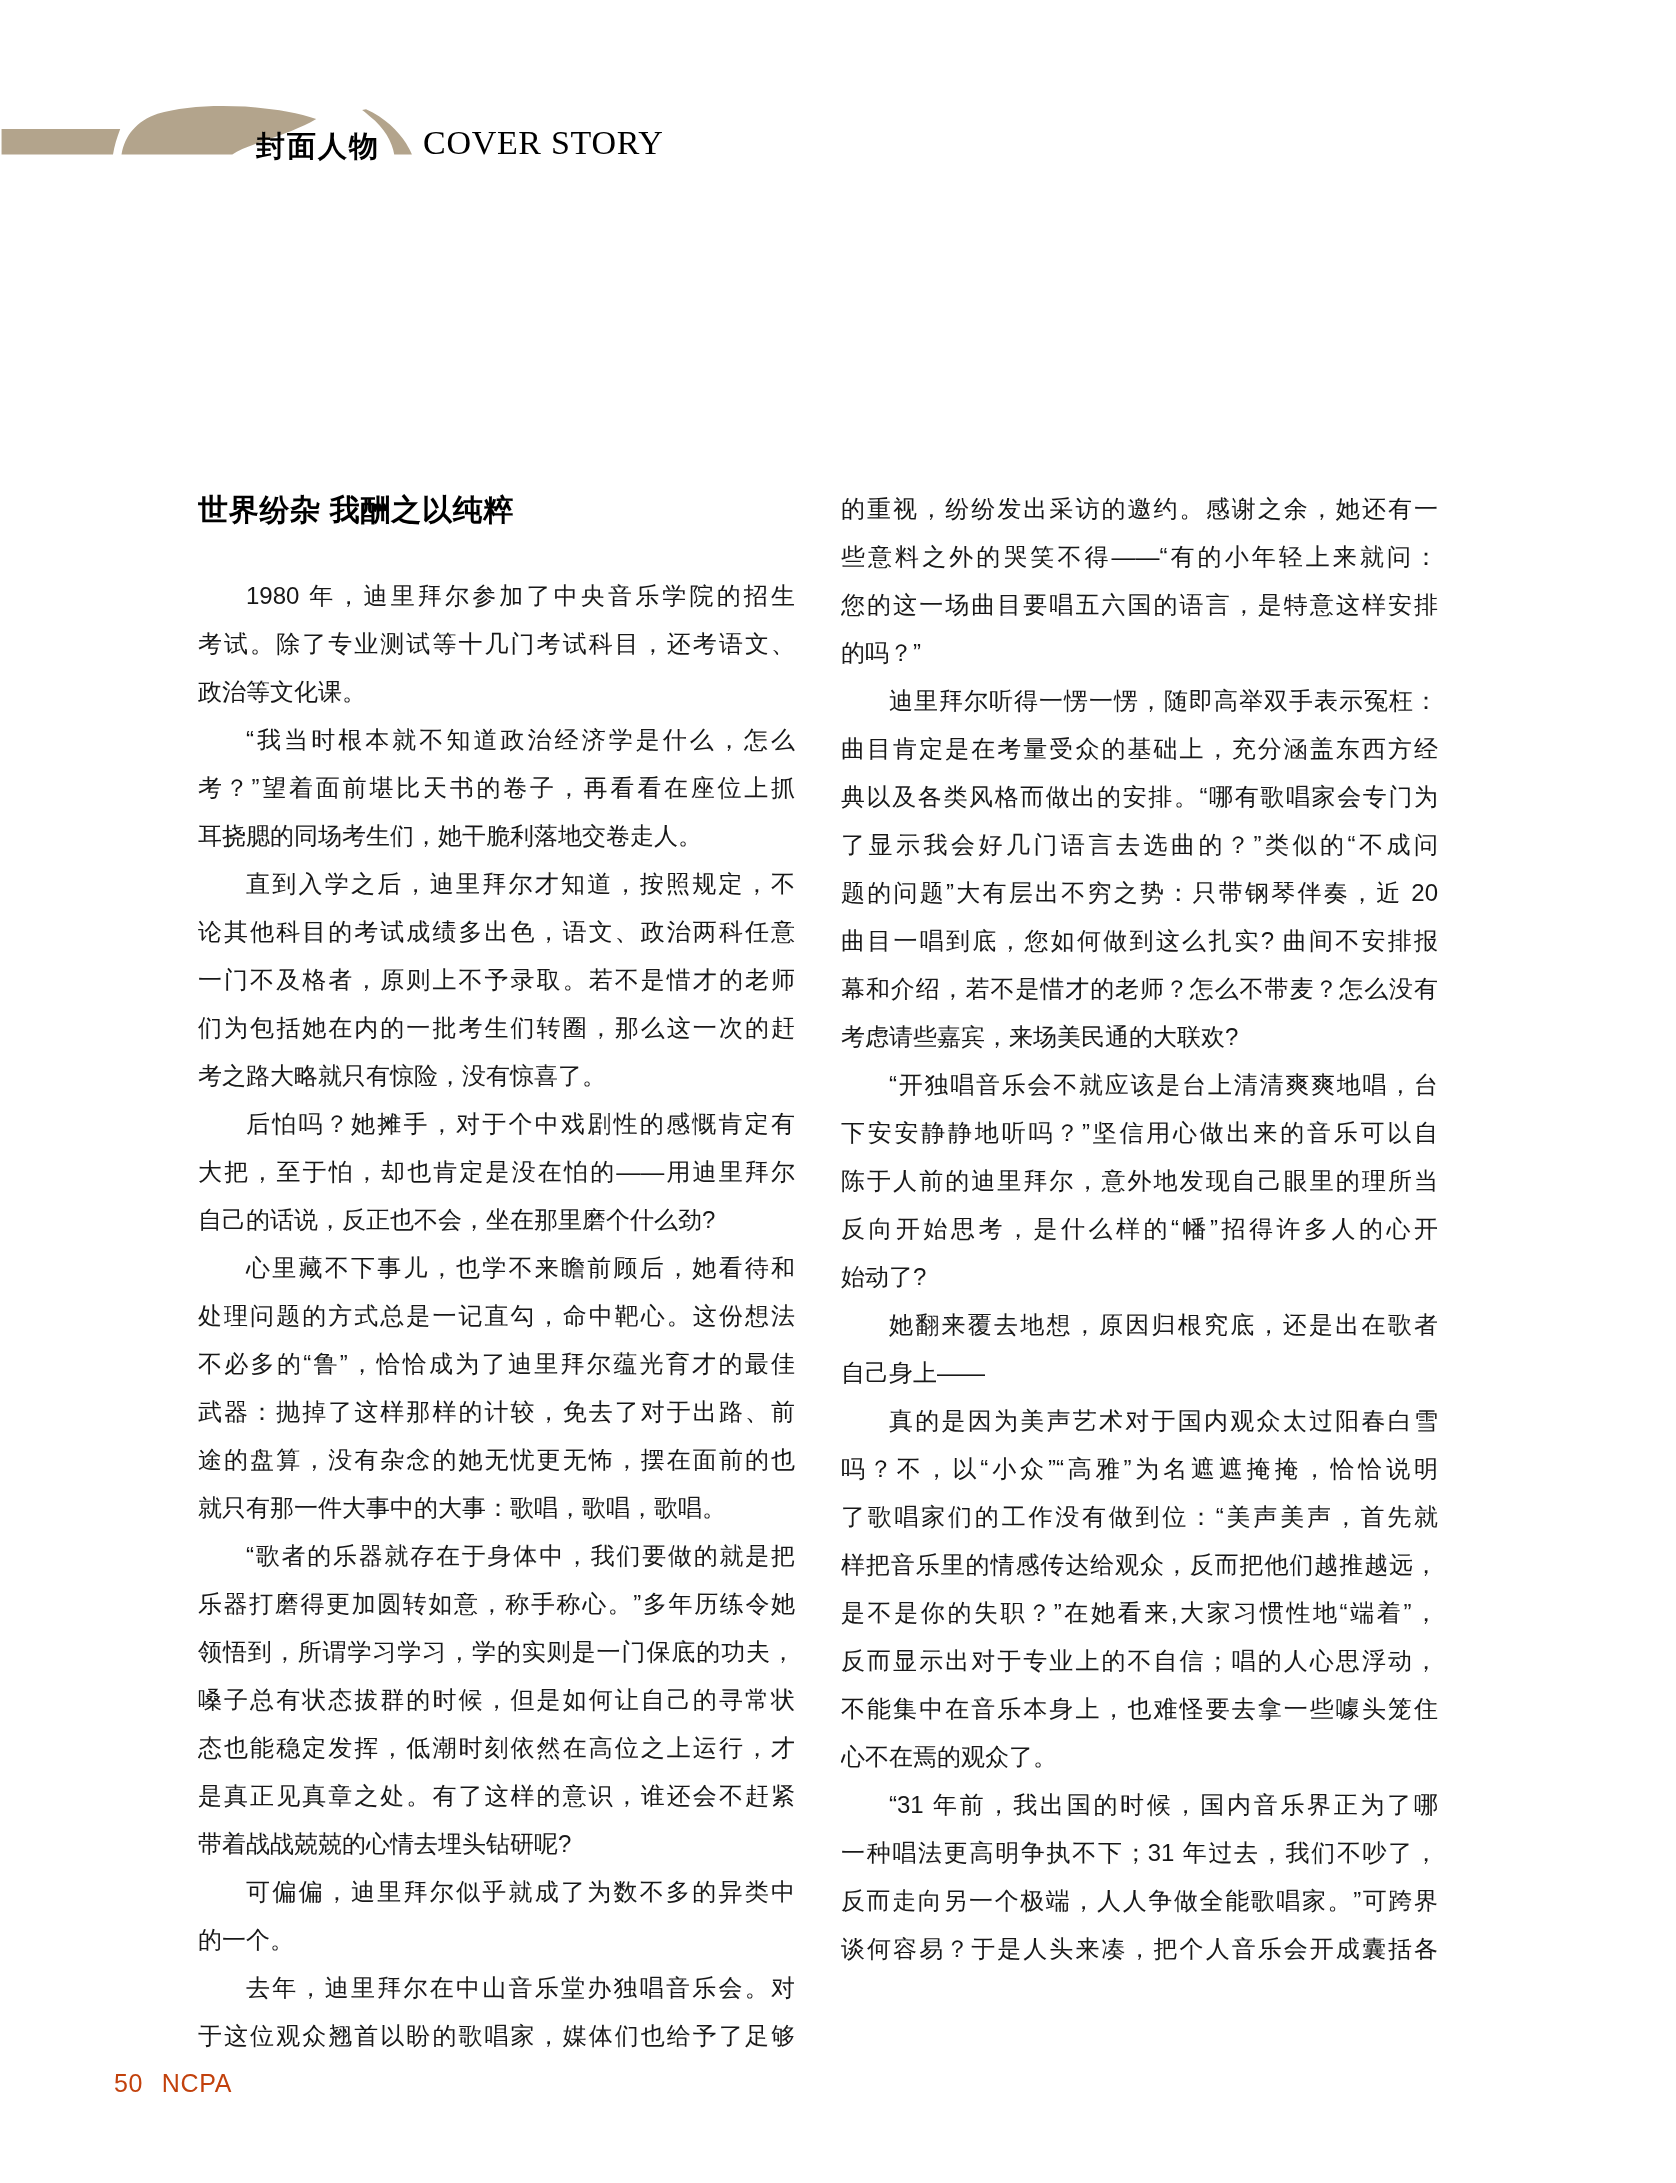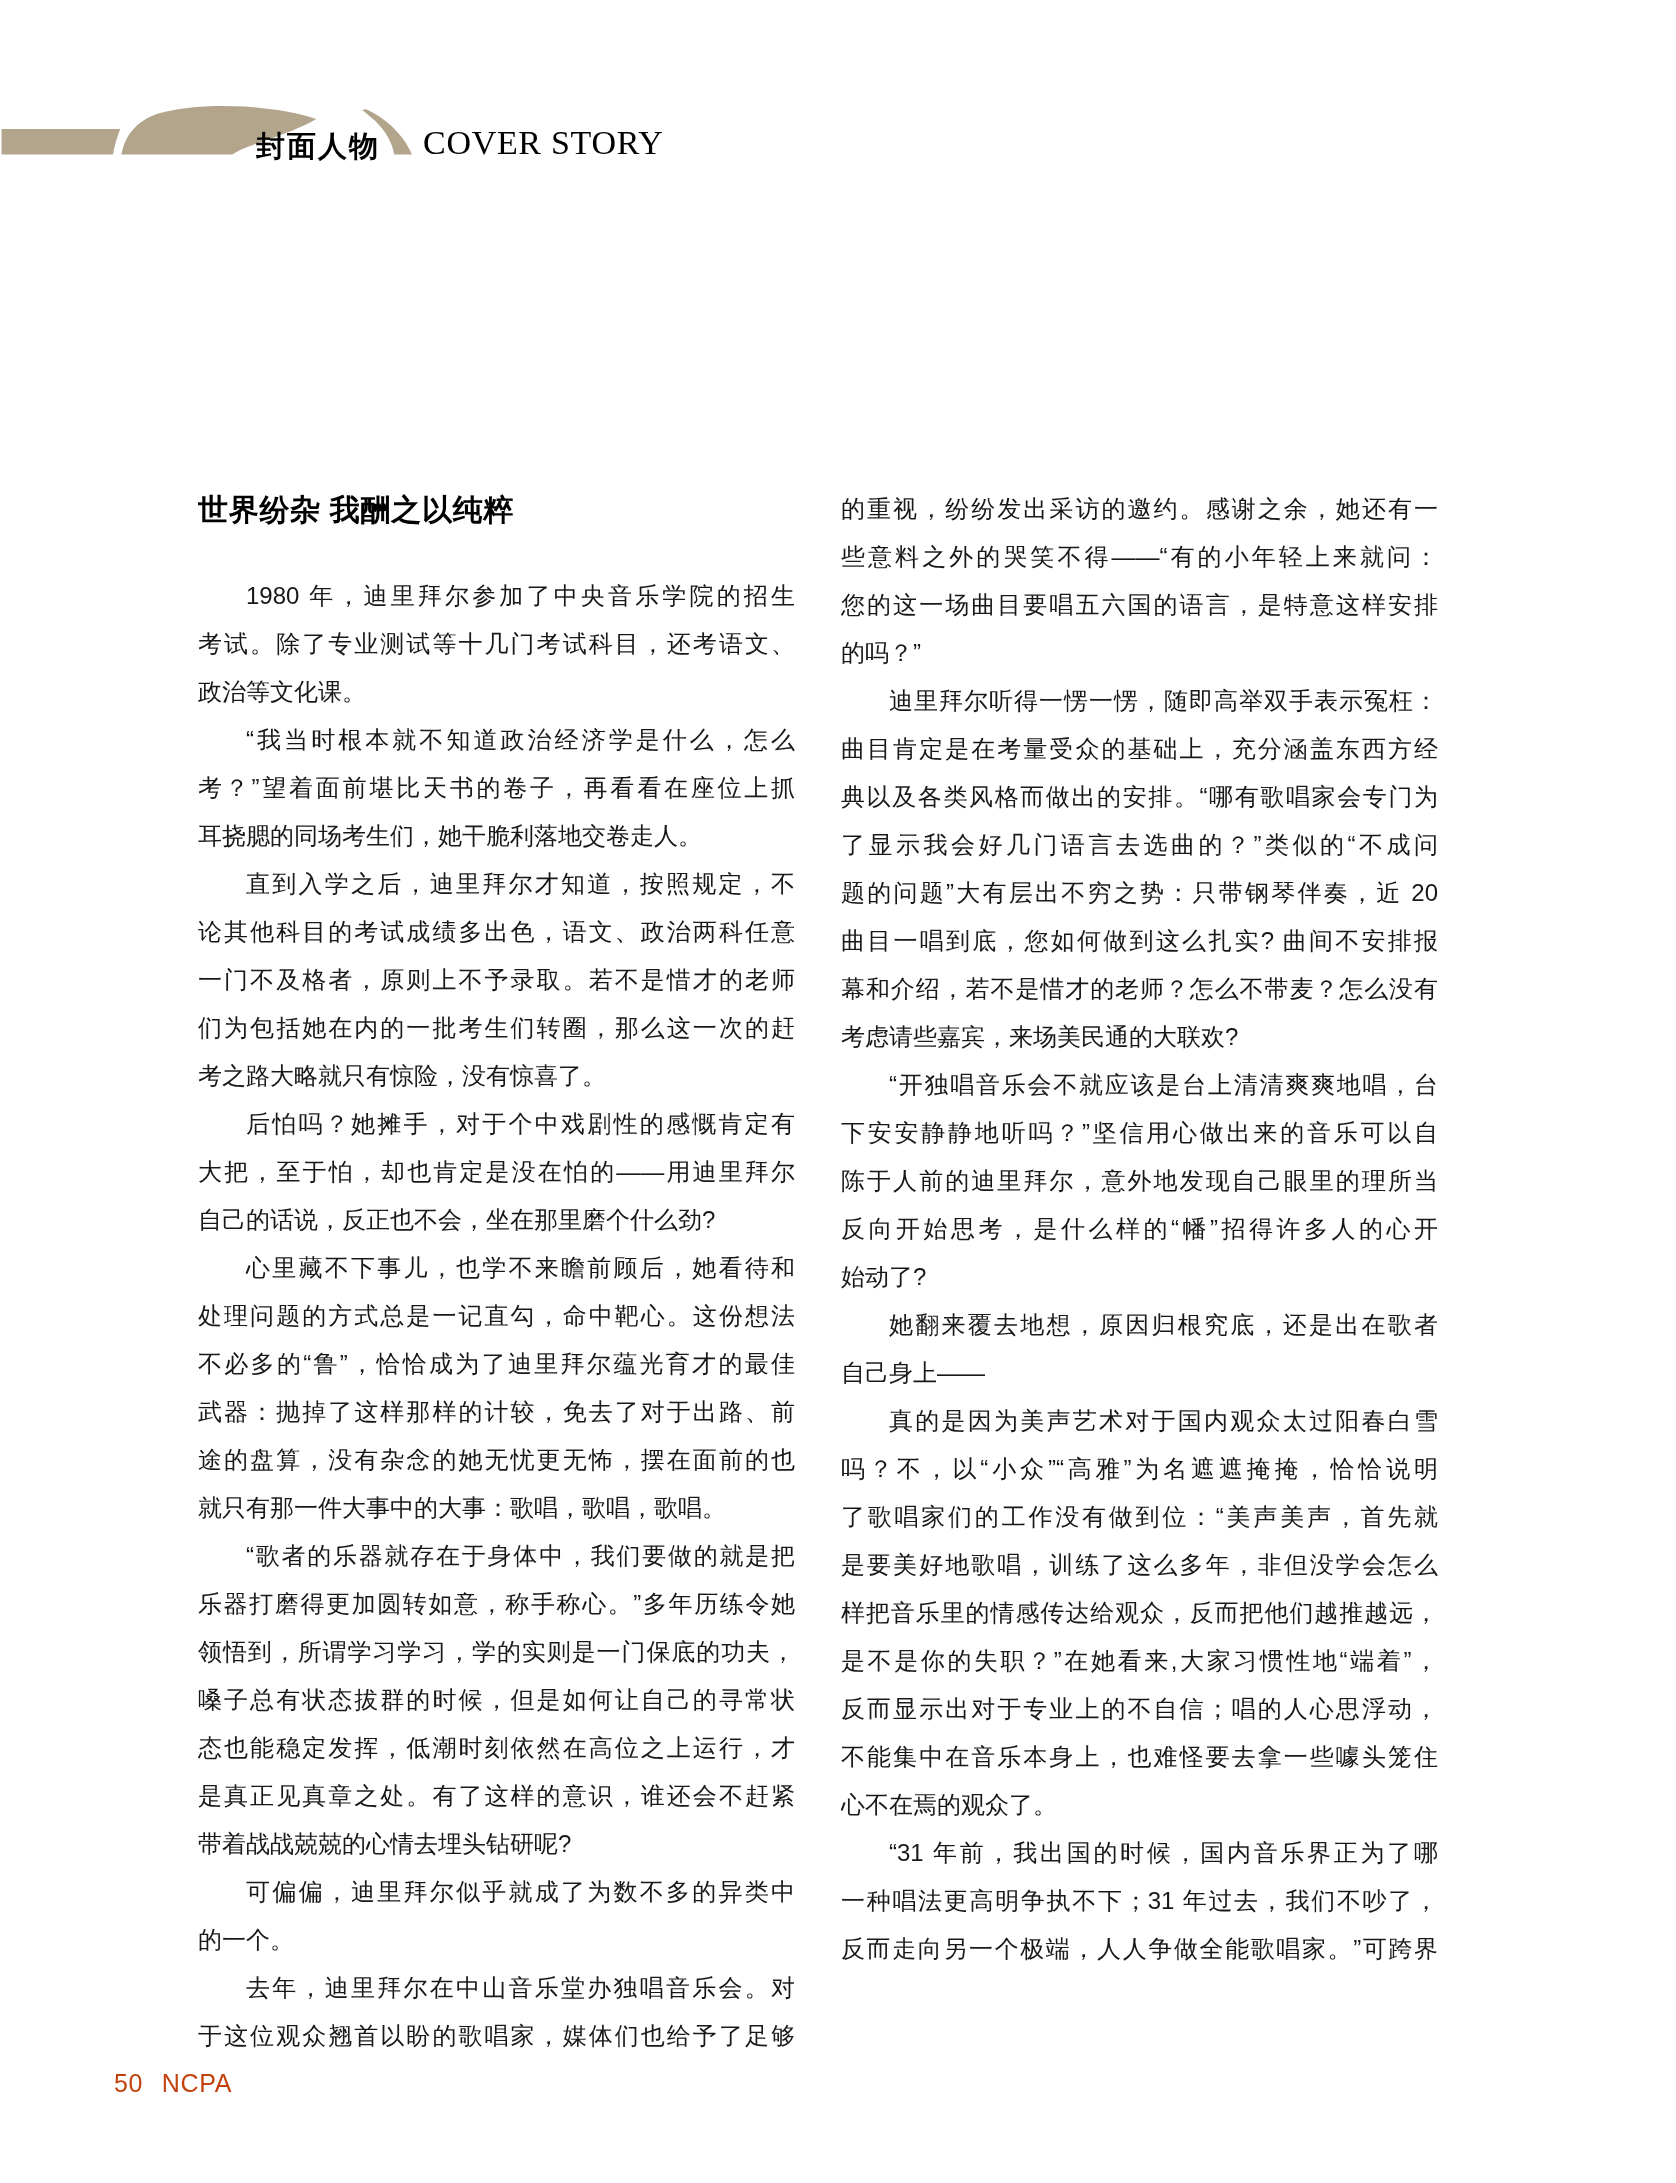--- a/index.html
+++ b/index.html
@@ -128,29 +128,29 @@
       <div class="line i j">“开独唱音乐会不就应该是台上清清爽爽地唱，台</div>
       <div class="line j">下安安静静地听吗？”坚信用心做出来的音乐可以自</div>
       <div class="line j">陈于人前的迪里拜尔，意外地发现自己眼里的理所当</div>
       <div class="line j">反向开始思考，是什么样的“幡”招得许多人的心开</div>
       <div class="line">始动了?</div>
       <div class="line i j">她翻来覆去地想，原因归根究底，还是出在歌者</div>
       <div class="line">自己身上——</div>
       <div class="line i j">真的是因为美声艺术对于国内观众太过阳春白雪</div>
       <div class="line j">吗？不，以“小众”“高雅”为名遮遮掩掩，恰恰说明</div>
       <div class="line j">了歌唱家们的工作没有做到位：“美声美声，首先就</div>
-      <div class="line j">是要美好地歌唱，训练了这么多年，非但没学会怎么</div>
       <div class="line j">样把音乐里的情感传达给观众，反而把他们越推越远，</div>
       <div class="line j">是不是你的失职？”在她看来,大家习惯性地“端着”，</div>
       <div class="line j">反而显示出对于专业上的不自信；唱的人心思浮动，</div>
       <div class="line j">不能集中在音乐本身上，也难怪要去拿一些噱头笼住</div>
       <div class="line">心不在焉的观众了。</div>
       <div class="line i j">“31 年前，我出国的时候，国内音乐界正为了哪</div>
       <div class="line j">一种唱法更高明争执不下；31 年过去，我们不吵了，</div>
       <div class="line j">反而走向另一个极端，人人争做全能歌唱家。”可跨界</div>
+      <div class="line j">谈何容易？于是人头来凑，把个人音乐会开成囊括各</div>
     </div>
 
   <div class="footer">
     <span>50</span><span class="brand">NCPA</span>
   </div>
 
 </div>
 
 
 </body></html>

